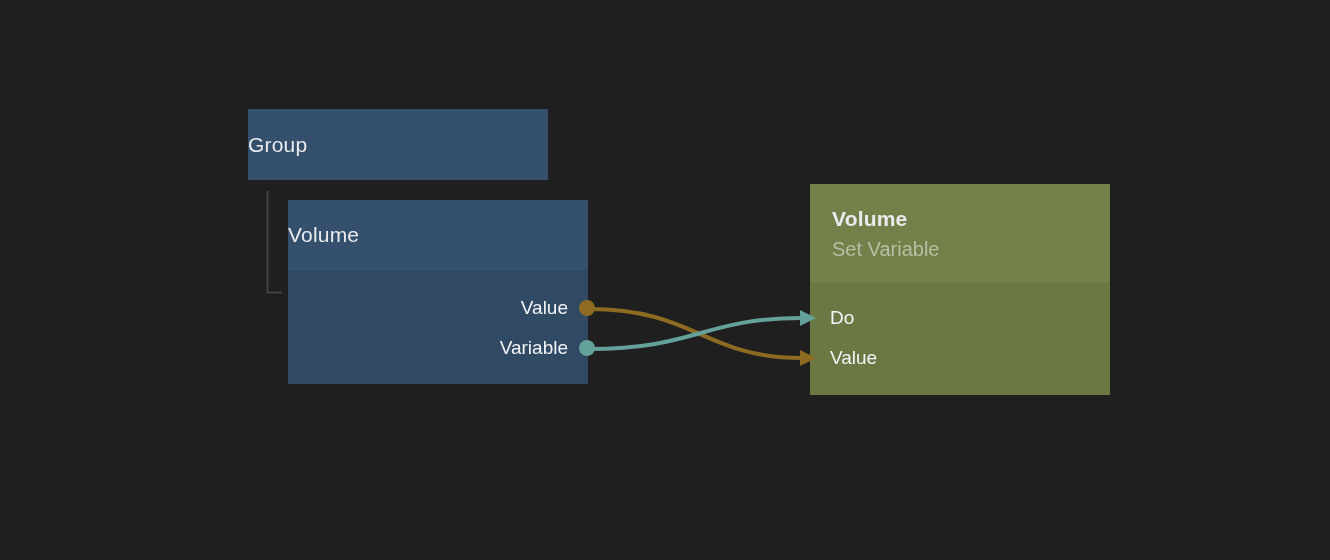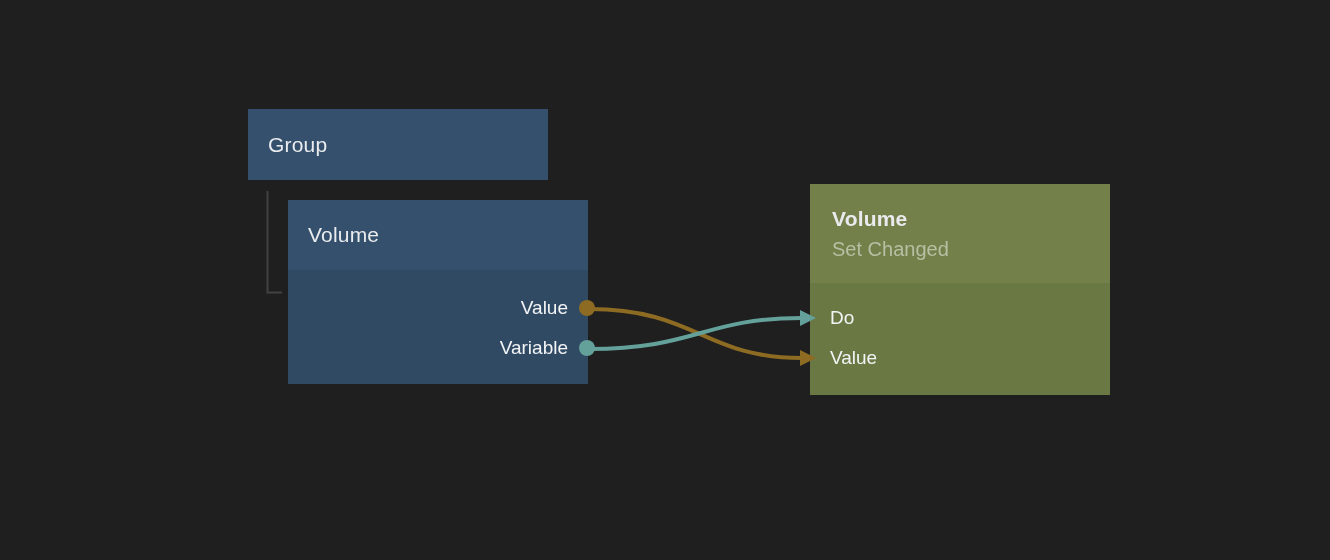--- a/index.html
+++ b/index.html
@@ -33,21 +33,20 @@
   .group-link { fill:none; stroke:var(--group-link); stroke-width:2; }
 
   .node { position:absolute; width:300px; }
 
   
   .node-group { left:248px; top:109px; height:71px; background:var(--node-blue-header); }
   .node-group .node-title { line-height:71px; }
 
   .node-title {
     display:block;
-    padding-left:20px;
     font-size:21px;
     color:var(--node-title);
     letter-spacing:0.2px;
   }
 
   
   .node-slider { left:288px; top:200px; }
   .node-slider .node-header { height:70px; background:var(--node-blue-header); }
   .node-slider .node-title { line-height:70px; }
   .node-slider .node-body { height:114px; background:var(--node-blue-body); padding-top:18px; }
@@ -119,21 +118,21 @@
       <div class="port-row row-out">
         <span class="port-label">Variable</span>
         <span class="port-dot dot-teal"></span>
       </div>
     </div>
   </div>
 
   <div class="node node-volume">
     <div class="node-header">
       <span class="node-title">Volume</span>
-      <span class="node-subtitle">Set Changed</span>
+      <span class="node-subtitle">Set Variable</span>
     </div>
     <div class="node-body">
       <div class="port-row row-in">
         <span class="port-arrow arrow-teal"></span>
         <span class="port-label">Do</span>
       </div>
       <div class="port-row row-in">
         <span class="port-arrow arrow-orange"></span>
         <span class="port-label">Value</span>
       </div>

